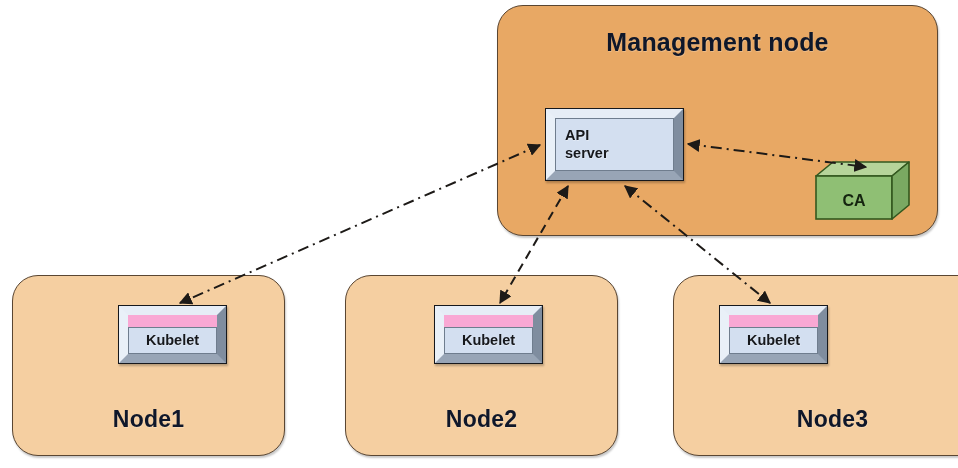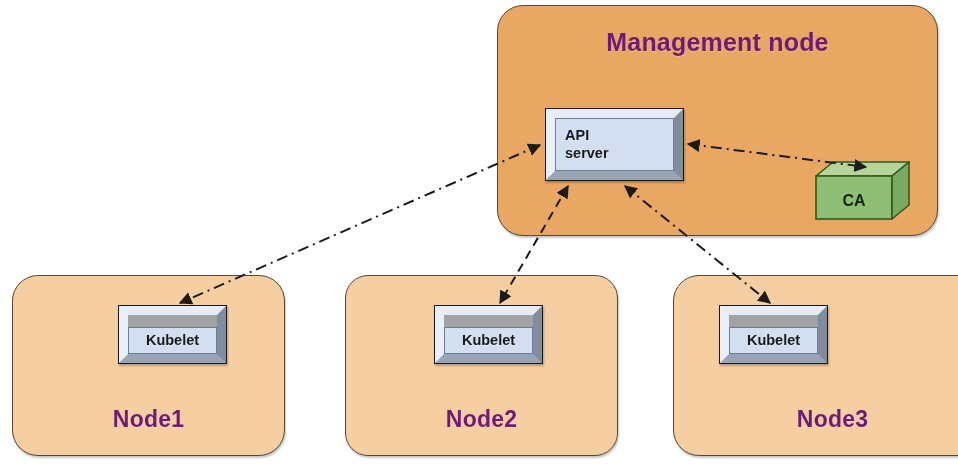--- a/index.html
+++ b/index.html
@@ -33,42 +33,42 @@
   }
   .group-box.node {
     background: #f5cfa1;
   }
 
   .group-title {
     position: absolute;
     left: 0;
     right: 0;
     text-align: center;
-    color: #701a75;
+    color: #0f172a;
     font-weight: 700;
     letter-spacing: 0.2px;
     line-height: 1.18;
     text-shadow: 0.6px 0.6px 0 rgba(255,255,255,0.22);
     user-select: none;
   }
   .group-title.mgmt-title {
     top: 22px;
     font-size: 25px;
   }
   .group-title.node-title {
     bottom: 22px;
     font-size: 23px;
   }
 
   
   .bevel-box {
     position: absolute;
     box-sizing: border-box;
     border: 1.4px solid #16181c;
-    background: #a3a3a3;
+    background: #f9a8d4;
     box-shadow: 1px 2px 2px rgba(0,0,0,0.25);
   }
   .bevel-box .bevel-frame {
     position: absolute;
     inset: 0;
     border-style: solid;
     border-width: 9px;
     border-top-color: #e6edf6;
     border-left-color: #e9f0f8;
     border-right-color: #7f8d9f;
@@ -180,21 +180,21 @@
   <div class="group-box node" style="left:12px; top:275px; width:273px; height:181px;">
     <div class="group-title node-title">Node1</div>
   </div>
   <div class="bevel-box kubelet" style="left:118px; top:305px; width:109px; height:59px;">
     <div class="bevel-frame"></div>
     <div class="bevel-face">
       <span class="bevel-label">Kubelet</span>
     </div>
   </div>
 
-  <div class="group-box node" style="left:345px; top:275px; width:273px; height:181px;border-radius:23px;">
+  <div class="group-box node" style="left:345px; top:275px; width:273px; height:181px;">
     <div class="group-title node-title">Node2</div>
   </div>
   <div class="bevel-box kubelet" style="left:434px; top:305px; width:109px; height:59px;">
     <div class="bevel-frame"></div>
     <div class="bevel-face">
       <span class="bevel-label">Kubelet</span>
     </div>
   </div>
 
   <div class="group-box node" style="left:673px; top:275px; width:319px; height:181px;">

